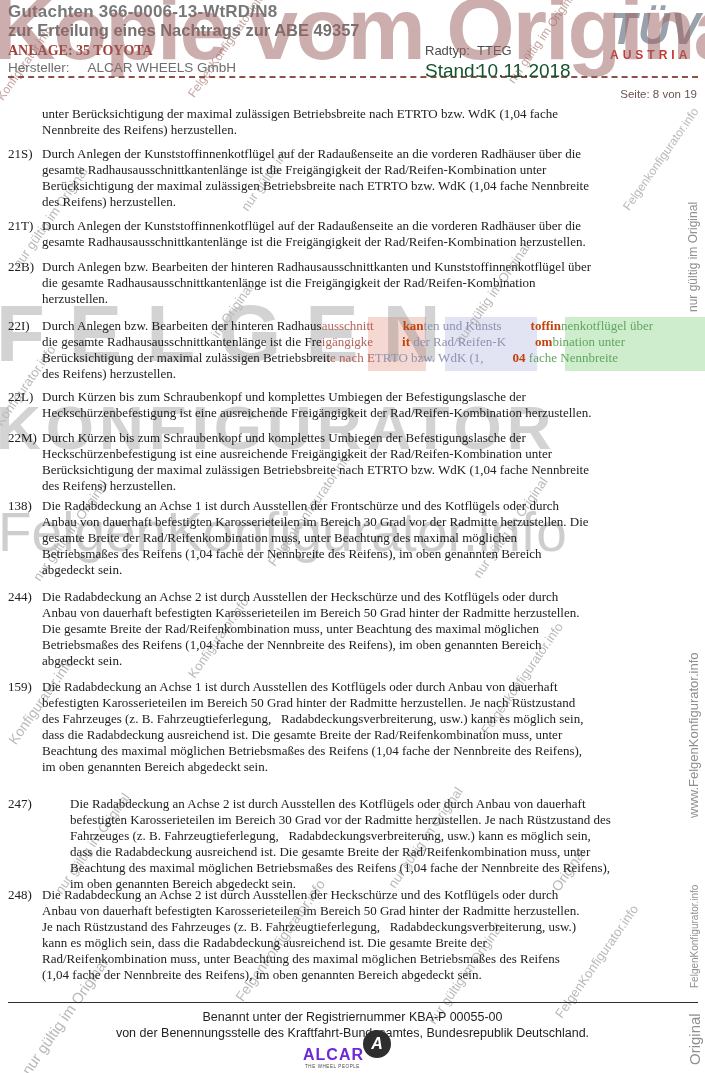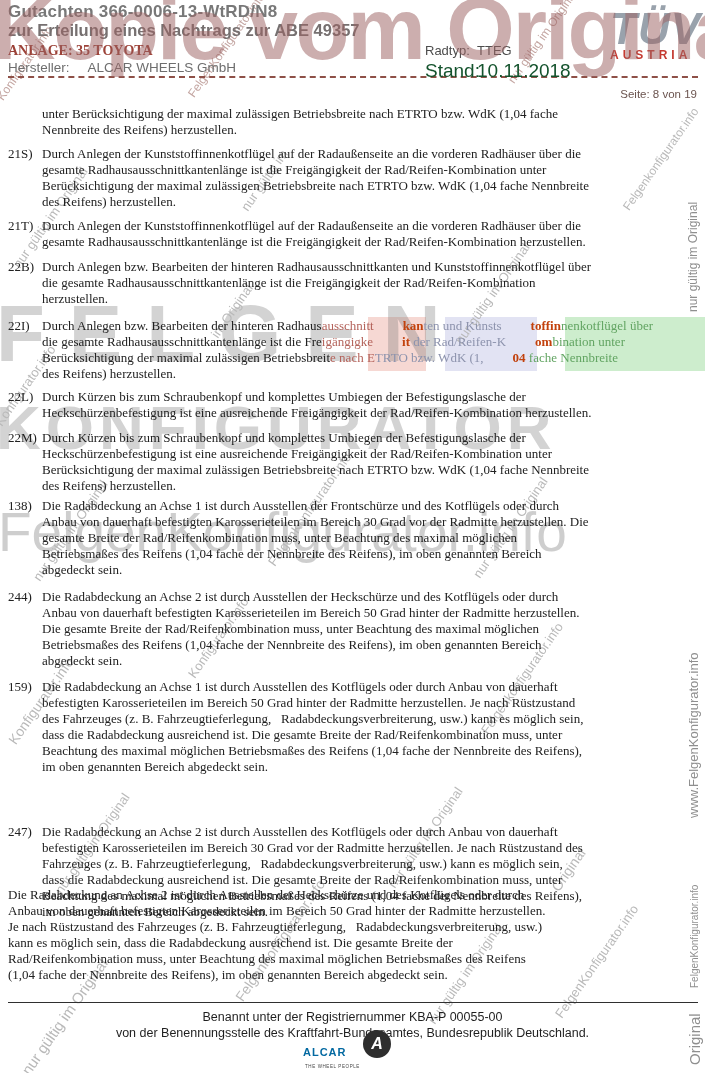--- a/index.html
+++ b/index.html
@@ -51,22 +51,22 @@
   .wm-s{position:absolute;transform:rotate(-55deg);transform-origin:left top;
         white-space:nowrap;color:#b9b9b9;z-index:2;}
   .wm-v{position:absolute;transform:rotate(-90deg);transform-origin:left top;
         white-space:nowrap;color:#8f8f8f;z-index:2;}
 
   
   .f-line{left:8px;top:1002px;width:690px;border-top:1.5px solid #2f2f2f;z-index:5;}
   .f-t1{left:0;top:1010px;width:705px;text-align:center;font-size:12.5px;color:#1f1f1f;z-index:5;}
   .f-t2{left:0;top:1026px;width:705px;text-align:center;font-size:12.5px;color:#1f1f1f;z-index:5;}
   .alcar-group{left:303px;top:1036px;width:110px;height:38px;z-index:5;}
-  .alcar-word{position:absolute;left:0;top:10px;font-size:11px;font-weight:800;
-              letter-spacing:1px;color:#0369a1;}
+  .alcar-word{position:absolute;left:0;top:10px;font-size:16px;font-weight:800;
+              letter-spacing:1px;color:#6d28d9;}
   .alcar-emblem{position:absolute;left:60px;top:-6px;width:28px;height:28px;border-radius:50%;
                 background:#2e2e2e;color:#fff;text-align:center;line-height:28px;
                 font-weight:bold;font-style:italic;font-size:16px;}
   .alcar-slogan{position:absolute;left:2px;top:28px;font-size:4.5px;letter-spacing:.6px;color:#444;}
 </style>
 </head>
 <body>
 
 <div class="page">
 
@@ -153,30 +153,31 @@
       </div>
       <div class="para" style="top: 679px;">
         <div class="pnum">159)</div>
         <div class="ptext">Die Radabdeckung an Achse 1 ist durch Ausstellen des Kotflügels oder durch Anbau von dauerhaft
 befestigten Karosserieteilen im Bereich 50 Grad hinter der Radmitte herzustellen. Je nach Rüstzustand
 des Fahrzeuges (z. B. Fahrzeugtieferlegung,   Radabdeckungsverbreiterung, usw.) kann es möglich sein,
 dass die Radabdeckung ausreichend ist. Die gesamte Breite der Rad/Reifenkombination muss, unter
 Beachtung des maximal möglichen Betriebsmaßes des Reifens (1,04 fache der Nennbreite des Reifens),
 im oben genannten Bereich abgedeckt sein.</div>
       </div>
-      <div class="para" style="top: 824px;">
+      <div class="para" style="top: 796px; gap: 28px;">
         <div class="pnum">247)</div>
         <div class="ptext">Die Radabdeckung an Achse 2 ist durch Ausstellen des Kotflügels oder durch Anbau von dauerhaft
 befestigten Karosserieteilen im Bereich 30 Grad vor der Radmitte herzustellen. Je nach Rüstzustand des
 Fahrzeuges (z. B. Fahrzeugtieferlegung,   Radabdeckungsverbreiterung, usw.) kann es möglich sein,
 dass die Radabdeckung ausreichend ist. Die gesamte Breite der Rad/Reifenkombination muss, unter
 Beachtung des maximal möglichen Betriebsmaßes des Reifens (1,04 fache der Nennbreite des Reifens),
 im oben genannten Bereich abgedeckt sein.</div>
       </div>
       <div class="para" style="top: 887px;">
+        <div class="pnum">248)</div>
         <div class="ptext">Die Radabdeckung an Achse 2 ist durch Ausstellen der Heckschürze und des Kotflügels oder durch
 Anbau von dauerhaft befestigten Karosserieteilen im Bereich 50 Grad hinter der Radmitte herzustellen.
 Je nach Rüstzustand des Fahrzeuges (z. B. Fahrzeugtieferlegung,   Radabdeckungsverbreiterung, usw.)
 kann es möglich sein, dass die Radabdeckung ausreichend ist. Die gesamte Breite der
 Rad/Reifenkombination muss, unter Beachtung des maximal möglichen Betriebsmaßes des Reifens
 (1,04 fache der Nennbreite des Reifens), im oben genannten Bereich abgedeckt sein.</div>
       </div>
     </div>
 
   <div class="abs wm-kopie">Kopie vom Original</div>

